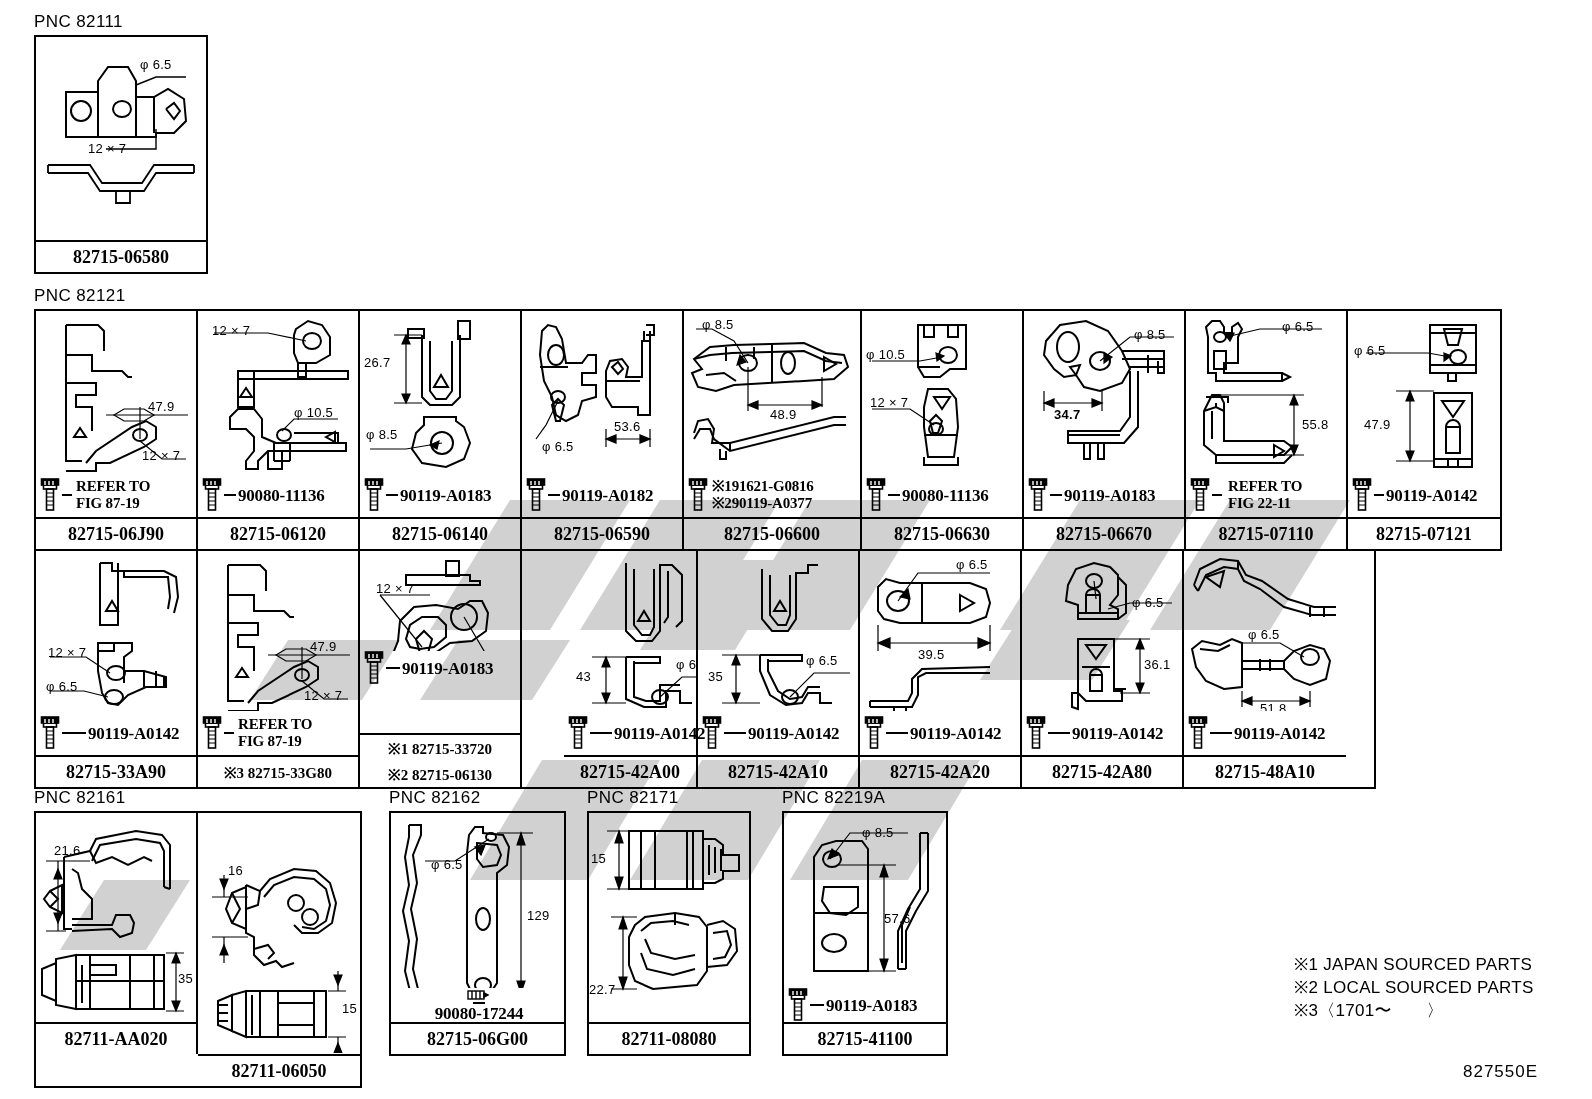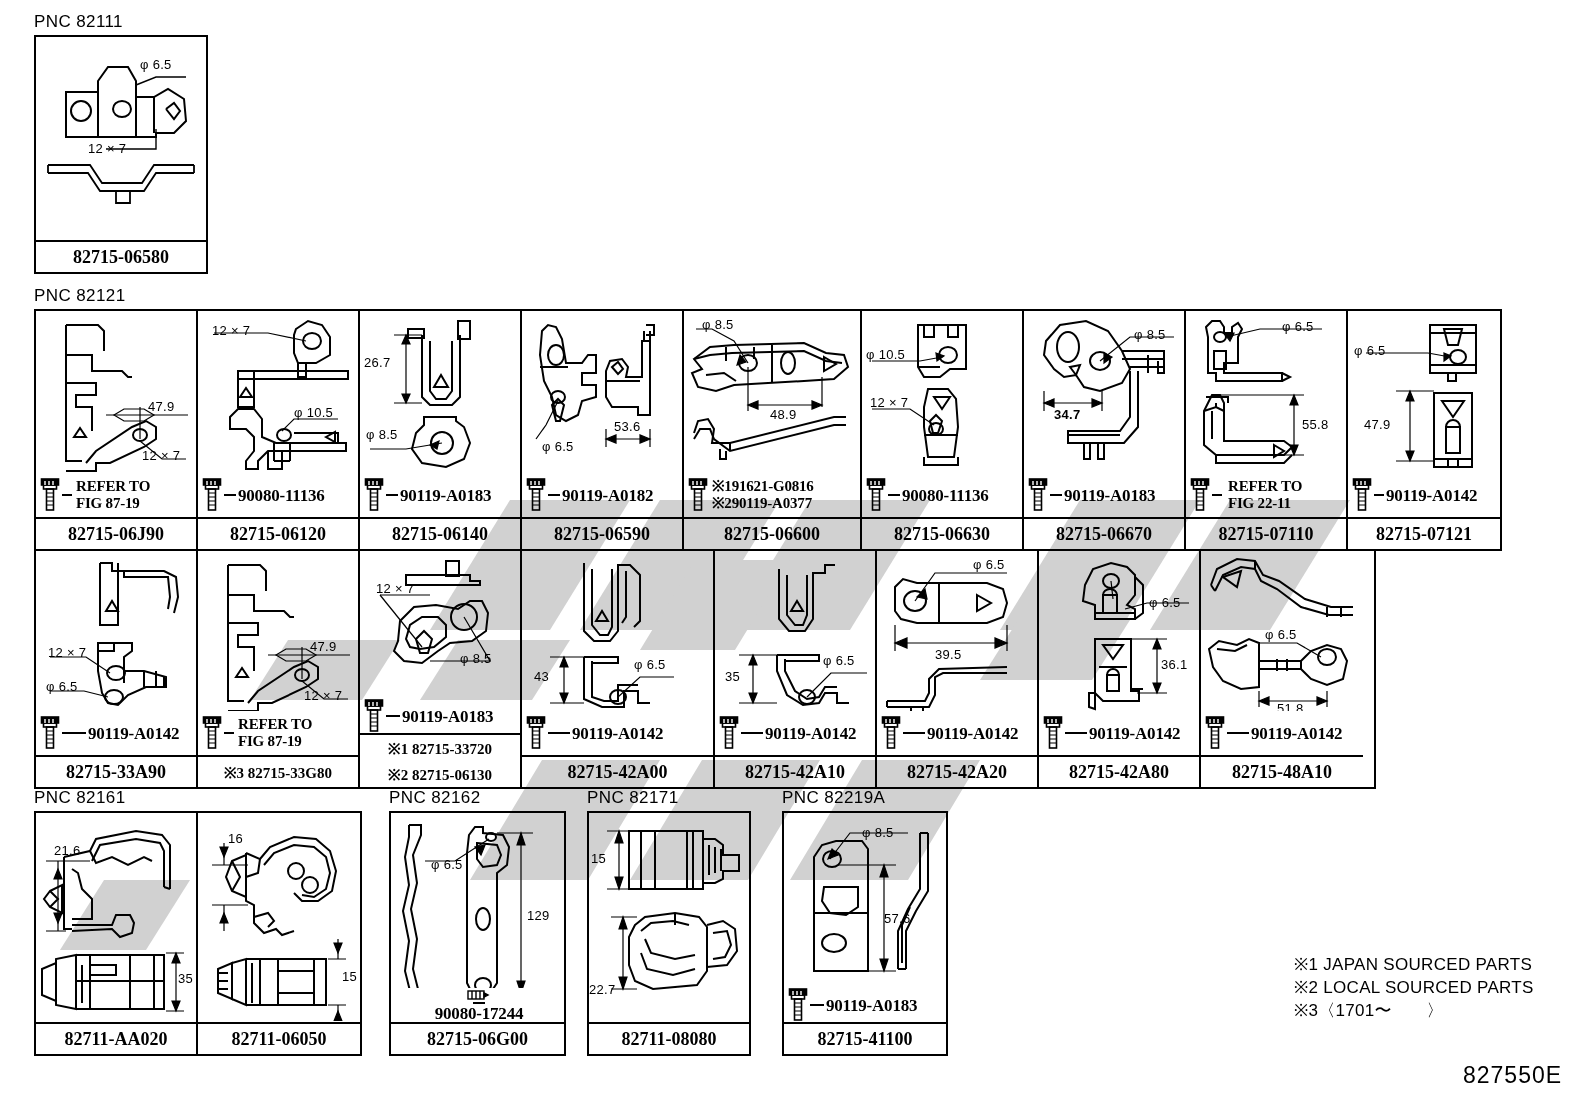--- a/index.html
+++ b/index.html
@@ -42,21 +42,21 @@
     letter-spacing:0px;white-space:nowrap;}
   .pnlabel.small{font-size:15px;}
 
   
   .dim{position:absolute;font-family:"Liberation Sans",sans-serif;
     font-size:13px;white-space:nowrap;letter-spacing:.3px;}
 
   
   .notes{position:absolute;z-index:4;font-size:17px;line-height:23px;
     letter-spacing:.3px;white-space:nowrap;}
-  .figcode{position:absolute;z-index:4;font-size:23px;letter-spacing:1px;}
+  .figcode{position:absolute;z-index:4;font-size:17px;letter-spacing:1px;}
 </style>
 </head>
 <body>
 
 <div class="watermark">
   <svg width="1592" height="1099" viewBox="0 0 1592 1099">
     <g fill="#c9c9c9" opacity="0.85">
 
       <g transform="translate(430,500)">
         <path d="M0,130 L80,0 L200,0 L120,130 Z"></path>
@@ -677,25 +677,25 @@
             <rect x="2.5" y="3" width="17" height="6" fill="#000"></rect>
                 <rect x="4.5" y="9" width="13" height="4"></rect>
             <path d="M6,5 v4 M10,5 v4 M14,5 v4" stroke="#fff" stroke-width="1.4"></path>
             <rect x="7.5" y="13" width="7" height="21"></rect>
             <path d="M7.5,17 h7 M7.5,21 h7 M7.5,25 h7 M7.5,29 h7" stroke-width="1.2"></path>
           </g>
         </svg>
         <div class="leadline" style="width:14px"></div>
         <div class="atext">90119-A0183</div>
       </div>
-      <div class="pnlabel small" style="height:26px;border-bottom:none;">※1 82715-33720</div>
+      <div class="pnlabel small" style="height:26px;border-bottom:none;margin-top:48px;">※1 82715-33720</div>
       <div class="pnlabel small" style="height:26px;border-top:none;">※2 82715-06130</div>
     </div>
 
-    <div class="cell" style="width:193px;height:236px;">
+    <div class="cell" style="width:176px;height:236px;padding-left:42px;">
       <div class="art">
         <svg width="160" height="164" viewBox="0 0 160 164">
           <g fill="none" stroke="#000" stroke-width="2">
             <path d="M62,12 L62,80 L72,90 L88,90 L96,80 L96,14 L108,14 L118,24
                      L118,70 L112,76"></path>
             <path d="M70,18 L70,74 L78,84 L86,84 L90,76 L90,18"></path>
             <path d="M74,70 l6,-10 l6,10 z"></path>
             <path d="M104,20 L104,66 L100,72"></path>
           </g>
           <g fill="none" stroke="#000" stroke-width="2">
@@ -955,21 +955,21 @@
             <path d="M140,140 l-4,10 l8,0 z" fill="#000"></path>
             <path d="M140,198 l-4,-10 l8,0 z" fill="#000"></path>
           </g>
         </svg>
         <div class="dim" style="left:18px;top:30px;">21.6</div>
         <div class="dim" style="left:142px;top:158px;">35</div>
       </div>
       <div class="pnlabel">82711-AA020</div>
     </div>
 
-    <div class="cell" style="width:162px;height:241px;">
+    <div class="cell" style="width:162px;height:241px;margin-top:32px;">
       <div class="art">
         <svg width="160" height="208" viewBox="0 0 160 208">
           <g fill="none" stroke="#000" stroke-width="2">
             <path d="M62,46 L72,34 L96,24 L118,26 L132,38 L138,58 L134,78 L120,88
                      L104,88 L96,80"></path>
             <path d="M66,52 L76,40 L96,32 L116,34 L128,44 L132,60 L128,76 L116,84 L104,82"></path>
             <circle cx="98" cy="58" r="8"></circle>
             <circle cx="112" cy="72" r="8"></circle>
             <path d="M48,40 L62,46 L60,60 L48,64"></path>
             <path d="M48,40 L48,88 L56,92 L56,110 L66,120 L78,116 L84,122 L96,118"></path>

